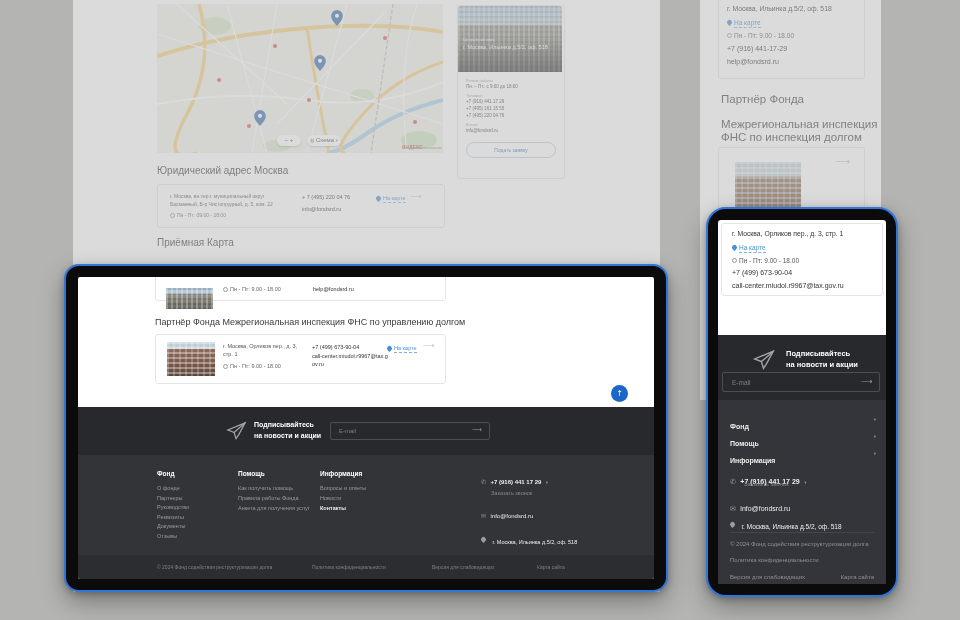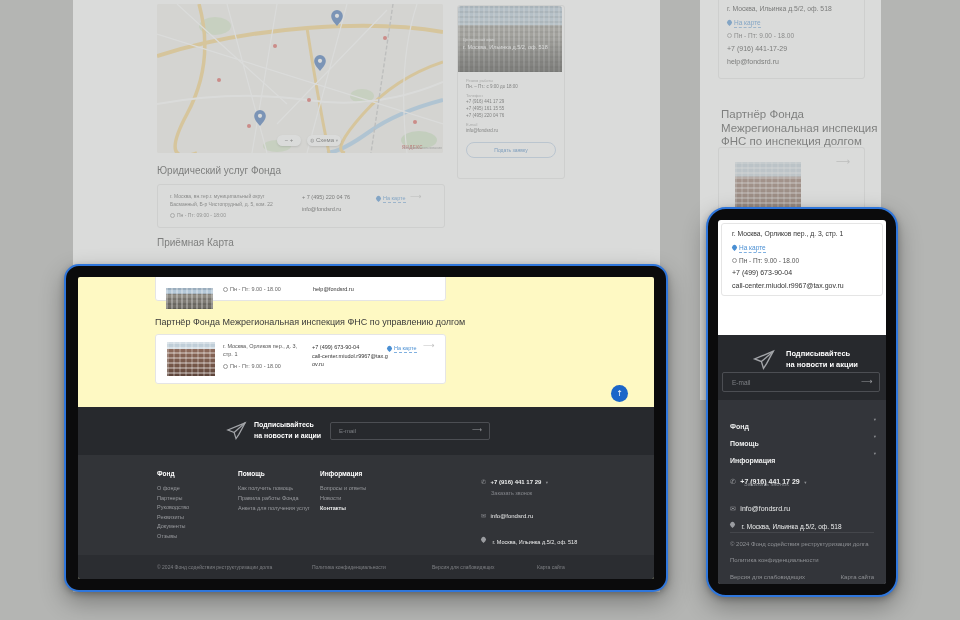--- a/index.html
+++ b/index.html
@@ -50,21 +50,21 @@
     border-radius:50% 50% 50% 0;transform:rotate(-45deg);vertical-align:middle;margin:0 2px 1px 0;}
   .pin-ico.gray{background:#9a9ca0;}
   .clk-ico{display:inline-block;width:5px;height:5px;border:1px solid #9a9a9a;border-radius:50%;
     vertical-align:middle;margin:0 2px 1px 0;box-sizing:border-box;}
   .glyph{font-family:"DejaVu Sans",sans-serif;}
 
   
   .device{position:absolute;background:#0b0b0c;border:2px solid #2f76db;
     box-shadow:0 10px 24px rgba(0,0,0,.32),0 2px 6px rgba(0,0,0,.25);}
   #tablet{left:64px;top:264px;width:604px;height:328px;border-radius:15px;z-index:60;box-sizing:border-box;}
-  #tablet .screen{position:absolute;left:12px;top:11px;width:576px;height:302px;background:#fef9c3;border-radius:2px;overflow:hidden;}
+  #tablet .screen{position:absolute;left:12px;top:11px;width:576px;height:302px;background:#ffffff;border-radius:2px;overflow:hidden;}
   #phone{left:706px;top:207px;width:192px;height:390px;border-radius:20px;z-index:70;box-sizing:border-box;}
   #phone .screen{position:absolute;left:10px;top:11px;width:168px;height:364px;background:#fff;border-radius:3px;overflow:hidden;}
 
   
   .f-dark{background:#27292d;}
   .f-mid{background:#323438;}
   .f-bottom{background:#2b2d31;}
   .f-head{font-weight:bold;color:#fff;}
   .f-item{color:#989a9e;display:block;}
   .f-muted{color:#84868b;}
@@ -145,21 +145,21 @@
     <div class="abs" style="left:8px;top:87px;font-size:4px;color:#999;">Телефон</div>
     <div class="abs" style="left:8px;top:93px;font-size:4.5px;color:#444;">+7 (916) 441 17 29</div>
     <div class="abs" style="left:8px;top:100px;font-size:4.5px;color:#444;">+7 (495) 161 15 55</div>
     <div class="abs" style="left:8px;top:107px;font-size:4.5px;color:#444;">+7 (495) 220 04 76</div>
     <div class="abs" style="left:8px;top:116px;font-size:4px;color:#999;">E-mail</div>
     <div class="abs" style="left:8px;top:122px;font-size:4.5px;color:#444;">info@fondsrd.ru</div>
     <div class="abs" style="left:8px;top:136px;width:88px;height:14px;border:1px solid #bdd1e9;border-radius:8px;
          font-size:5px;line-height:14px;text-align:center;color:#3a7bbf;">Подать заявку</div>
   </div>
 
-  <div class="abs h-section" style="left:84px;top:165px;">Юридический услуг Фонда</div>
+  <div class="abs h-section" style="left:84px;top:165px;">Юридический адрес Москва</div>
   <div class="card" style="left:84px;top:184px;width:286px;height:42px;">
     <div class="abs" style="left:12px;top:8px;width:120px;font-size:5px;line-height:1.5;color:#555;">г. Москва, вн.тер.г. муниципальный округ Басманный, Б-р Чистопрудный, д. 5, ком. 22</div>
     <div class="abs" style="left:12px;top:27px;font-size:5px;color:#666;">
       <span class="clk-ico"></span><span>Пн - Пт: 09:00 - 18:00</span>
     </div>
     <div class="abs" style="left:144px;top:9px;font-size:5.5px;color:#333;">+ 7 (495) 220 04 76</div>
     <div class="abs" style="left:144px;top:21px;font-size:5.5px;color:#333;">info@fondsrd.ru</div>
     <div class="abs" style="left:218px;top:10px;font-size:5.5px;">
       <span class="pin-ico"></span><span class="link-blue dashed">На карте</span>
     </div>
@@ -179,23 +179,23 @@
     <div class="abs" style="left:8px;top:34px;font-size:6.5px;">
       <span class="pin-ico"></span><span class="link-blue dashed">На карте</span>
     </div>
     <div class="abs" style="left:8px;top:47px;font-size:6.5px;color:#555;">
       <span class="clk-ico"></span><span>Пн - Пт: 9.00 - 18.00</span>
     </div>
     <div class="abs" style="left:8px;top:60px;font-size:7px;color:#333;">+7 (916) 441-17-29</div>
     <div class="abs" style="left:8px;top:73px;font-size:7px;color:#333;">help@fondsrd.ru</div>
   </div>
 
-  <div class="abs" style="left:21px;top:108px;font-size:11.5px;line-height:13.5px;color:#3f3f3f;">
+  <div class="abs" style="left:21px;top:93px;font-size:11.5px;line-height:13.5px;color:#3f3f3f;">
     <span style="display:block;">Партнёр Фонда</span>
-    <span style="display:block;">Межрегиональная инспекция</span>
+    <span style="display:block;margin-top:11px;">Межрегиональная инспекция</span>
     <span style="display:block;">ФНС по инспекция долгом</span>
   </div>
 
   <div class="card" style="left:18px;top:147px;width:145px;height:90px;border-bottom:none;">
     <span class="abs arrow-gray glyph" style="right:14px;top:8px;font-size:10px;">⟶</span>
     <div class="abs bphoto brick" style="left:16px;top:14px;width:66px;height:70px;"></div>
   </div>
 
   <div class="dim"></div>
 </div>

